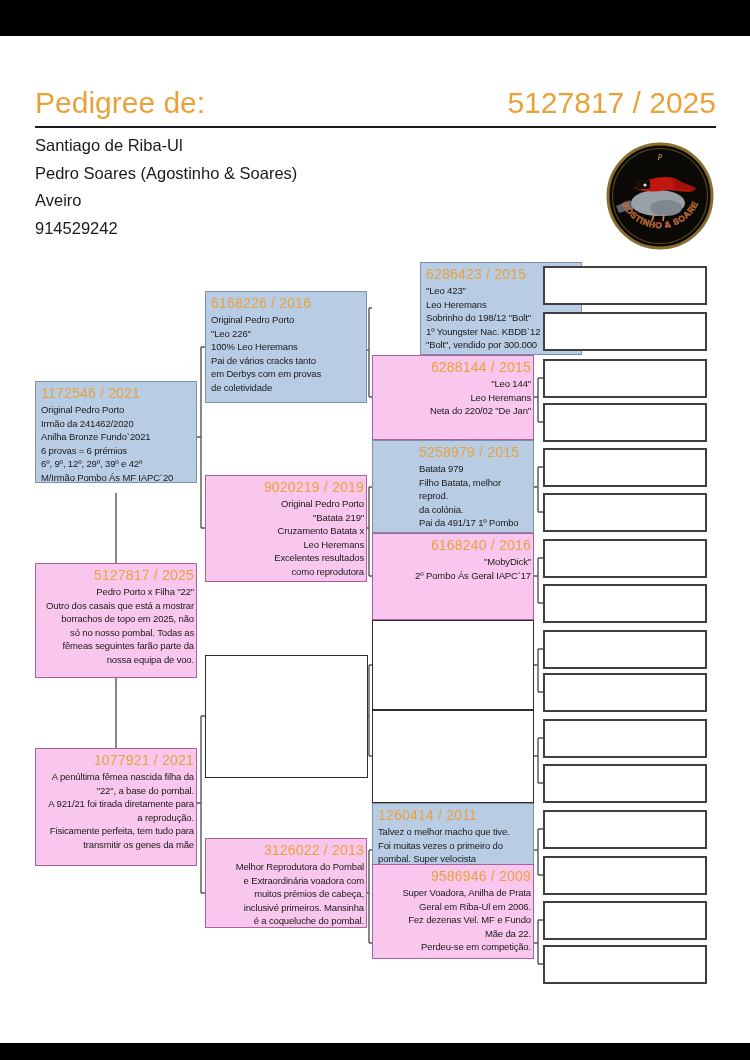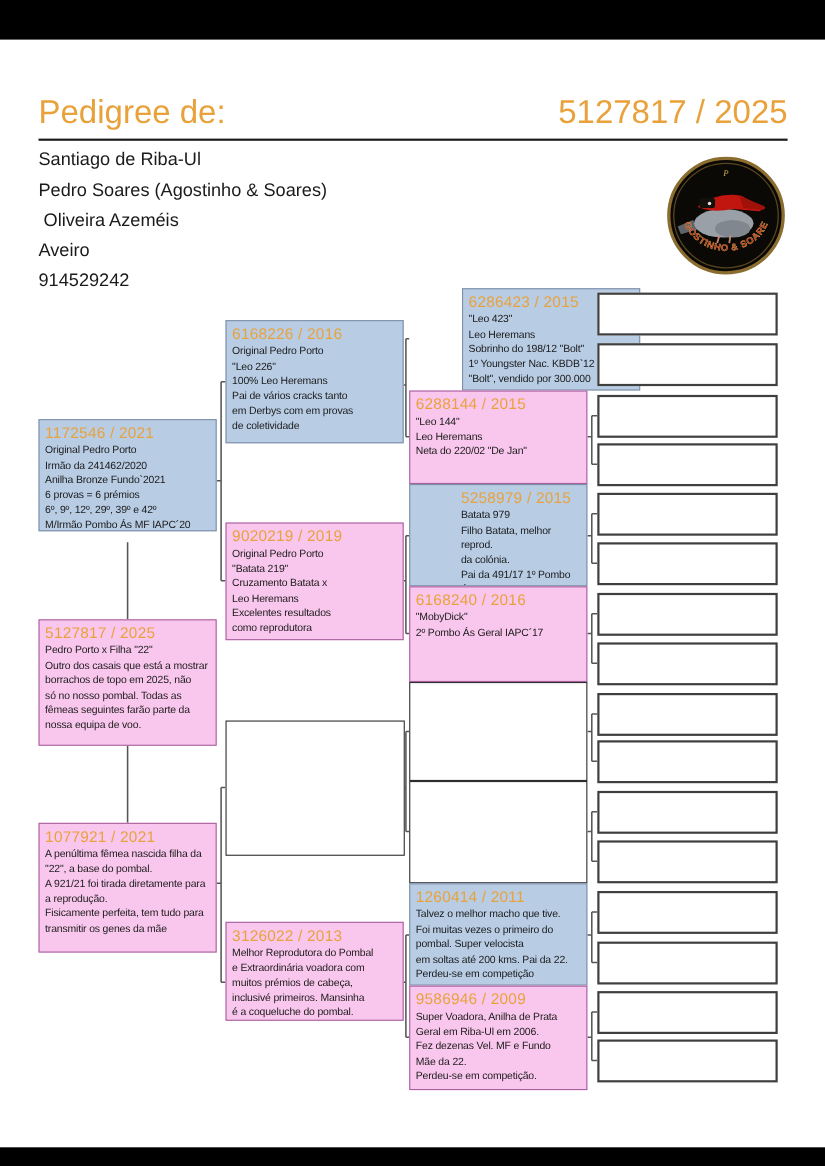--- a/index.html
+++ b/index.html
@@ -28,21 +28,21 @@
   .logo{position:absolute;left:606px;top:142px;width:108px;height:108px;}
 
   .tree{position:absolute;left:0;top:0;width:750px;height:1060px;}
   .connectors{position:absolute;left:0;top:0;}
 
   .box{
     position:absolute;box-sizing:border-box;width:162px;
     padding:3px 2px 2px 5px;overflow:hidden;
   }
   .box.blue{background:var(--male-box-fill,#B8CCE4);border:1.5px solid var(--male-box-border,#7D90A8);}
-  .box.pink{background:var(--female-box-fill,#F9C7ED);border:1.5px solid var(--female-box-border,#A8609E);}
+  .box.pink{background:var(--female-box-fill,#F9C7ED);border:1.5px solid var(--female-box-border,#A8609E);text-align:right;}
   .box.empty{background:#ffffff;border:1.5px solid #2e2e2e;}
   .box-title{
     font-size:14px;line-height:16px;margin-bottom:2px;
     color:var(--accent-orange,#E9A23B);letter-spacing:0.2px;
   }
   .box-body{
     font-size:9.5px;line-height:13.6px;white-space:pre-line;letter-spacing:-0.15px;
   }
   .slot{
     position:absolute;box-sizing:border-box;left:543px;width:164px;height:39px;
@@ -57,21 +57,20 @@
   <div class="bar top"></div>
   <div class="bar bottom"></div>
 
   <div class="page-title">Pedigree de:</div>
   <div class="ring-heading">5127817 / 2025</div>
   <div class="divider"></div>
 
   <div class="owner">
     <div>Santiago de Riba-Ul</div>
     <div>Pedro Soares (Agostinho &amp; Soares)</div>
-    <div> Oliveira Azeméis</div>
     <div>Aveiro</div>
     <div>914529242</div>
   </div>
 
   <div class="logo">
     <svg viewBox="0 0 108 108" width="108" height="108">
       <circle cx="54" cy="54" r="52" fill="#0b0906" stroke="#8a6d2f" stroke-width="3"></circle>
       <circle cx="54" cy="54" r="47.5" fill="none" stroke="#57461f" stroke-width="1.2"></circle>
       <text x="54" y="18" text-anchor="middle" font-size="8" fill="#c9a44e" font-family="Liberation Serif, serif" font-style="italic">P</text>
       <g>
@@ -201,21 +200,21 @@
     <div class="box empty" style="left:372px;top:620px;height:90px;"></div>
     <div class="box empty" style="left:372px;top:710px;height:93px;"></div>
     <div class="box blue" style="left:372px;top:803px;height:93px;">
       <div class="box-title">1260414 / 2011</div>
       <div class="box-body">Talvez o melhor macho que tive.
 Foi muitas vezes o primeiro do
 pombal. Super velocista
 em soltas até 200 kms. Pai da 22.
 Perdeu-se em competição</div>
     </div>
-    <div class="box pink" style="left:372px;top:896px;height:95px;">
+    <div class="box pink" style="left:372px;top:864px;height:95px;">
       <div class="box-title">9586946 / 2009</div>
       <div class="box-body">Super Voadora, Anilha de Prata
 Geral em Riba-Ul em 2006.
 Fez dezenas Vel. MF e Fundo
 Mãe da 22.
 Perdeu-se em competição.</div>
     </div>
 
     <div class="slot" style="top:266px;"></div>
     <div class="slot" style="top:312px;"></div>

